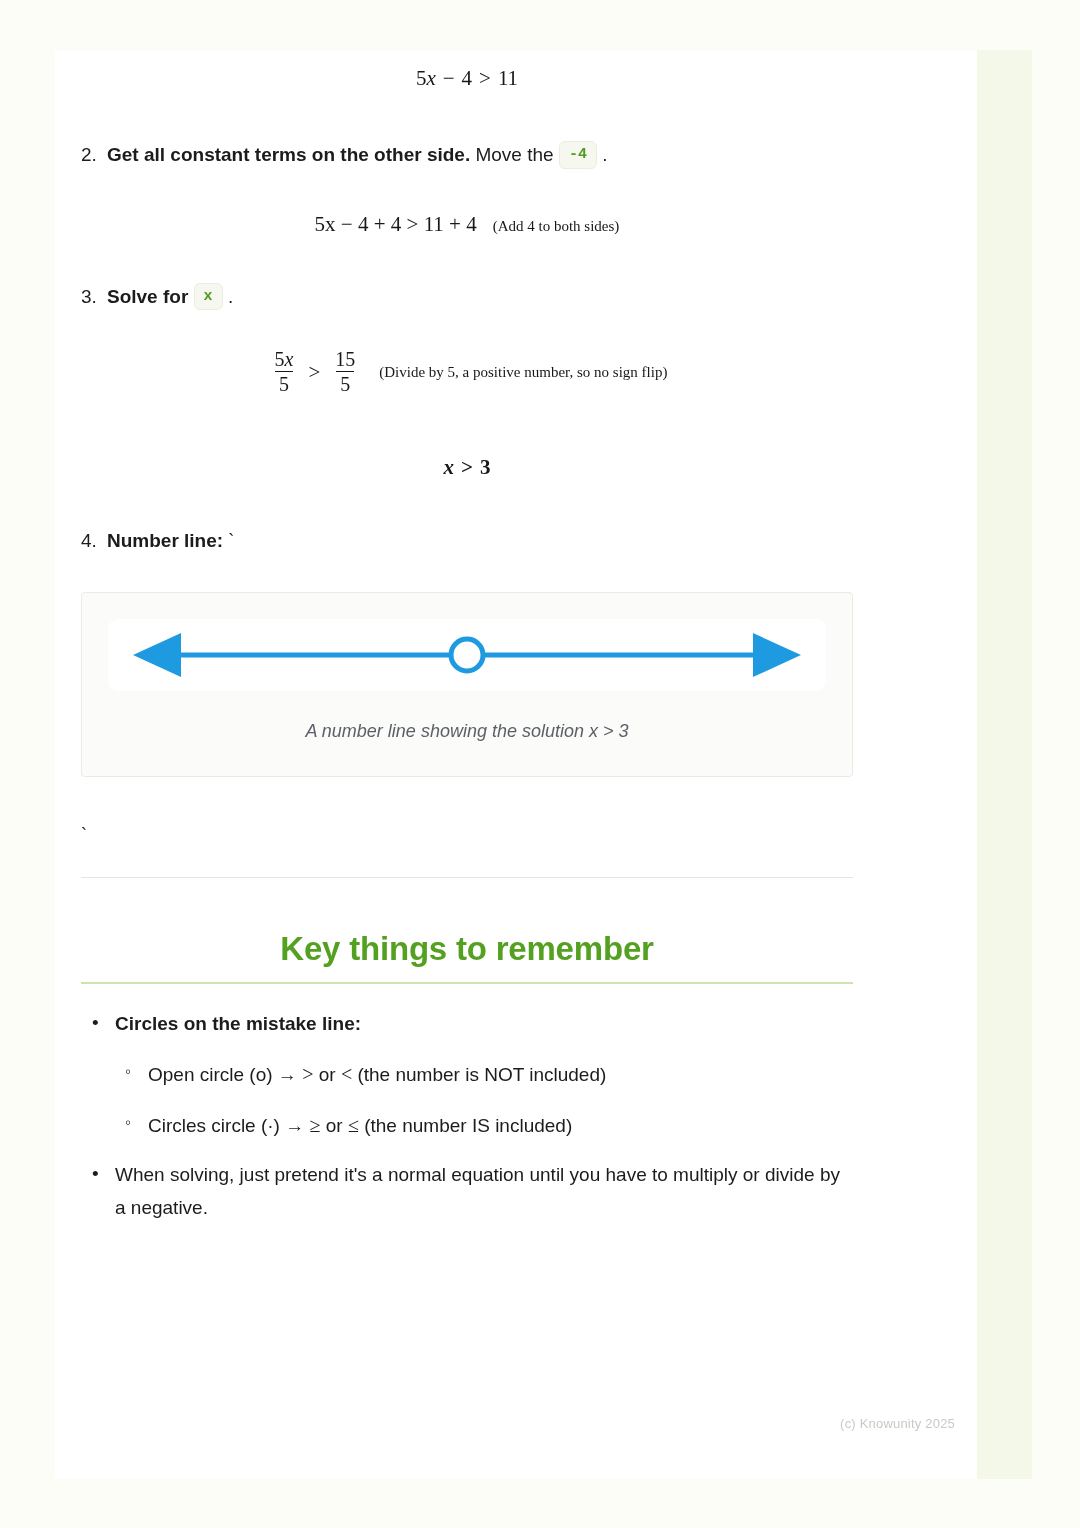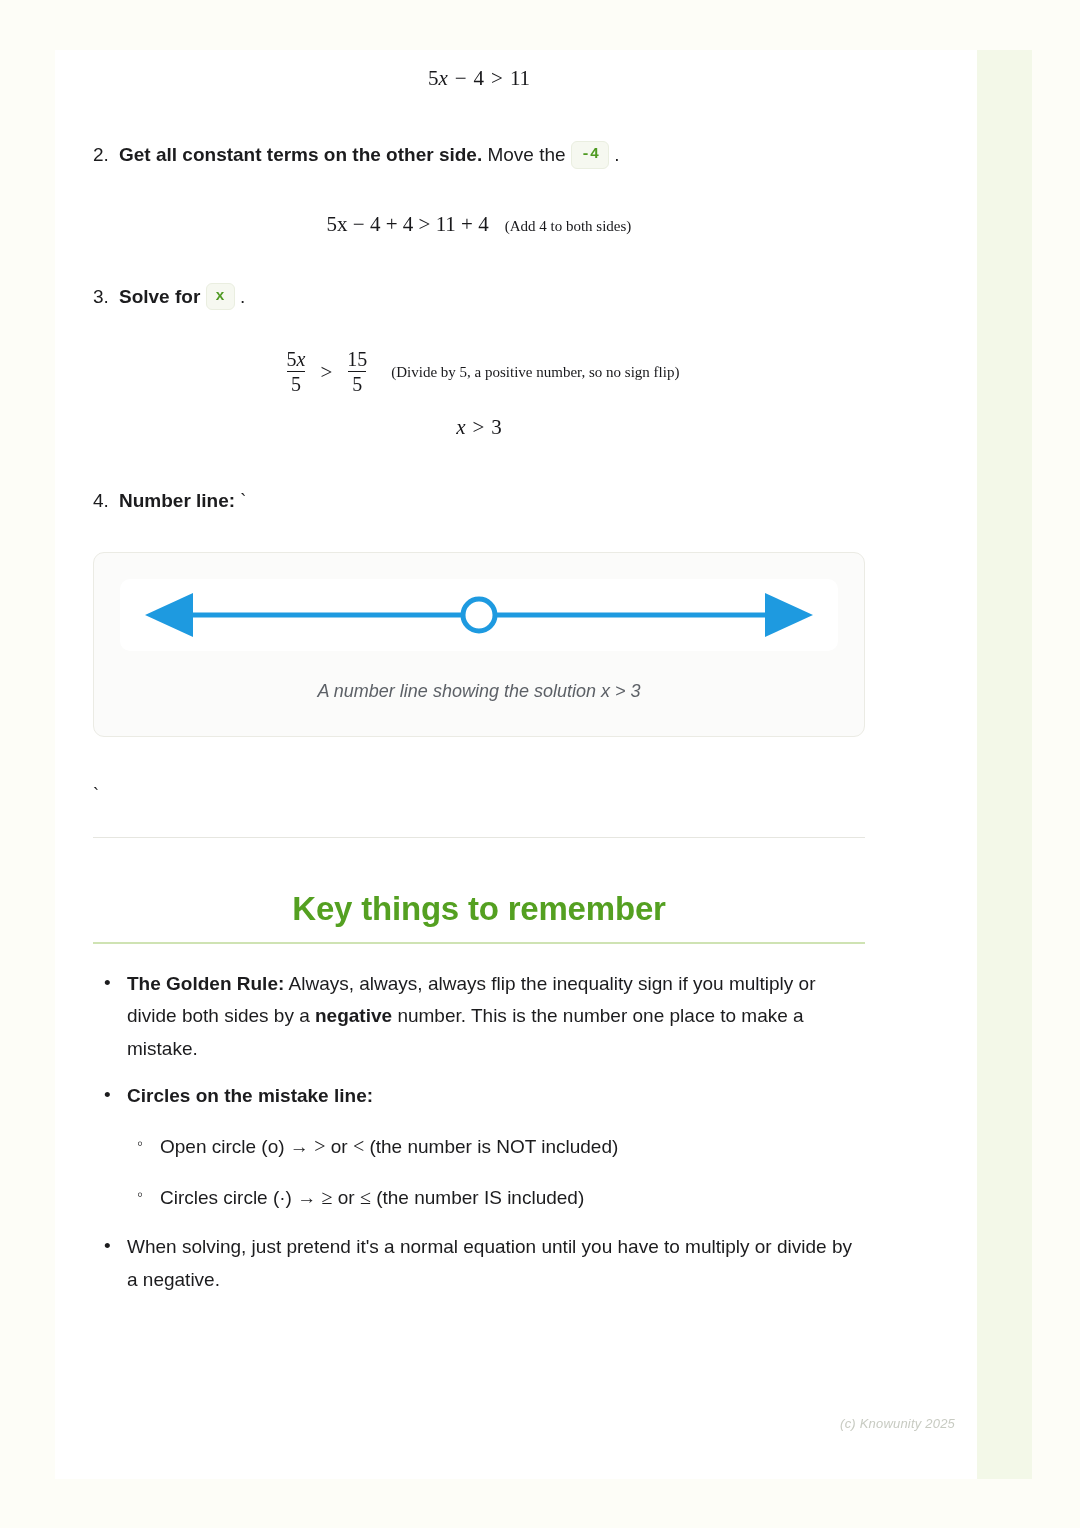--- a/index.html
+++ b/index.html
@@ -29,21 +29,21 @@
     position: absolute;
     top: 50px;
     left: 55px;
     width: 922px;
     height: 1429px;
     background: #ffffff;
   }
 
   .content {
     position: absolute;
-    left: 38px;
+    left: 26px;
     top: 0;
     width: 772px;
   }
 
   
   .math {
     font-family: "Liberation Serif", "DejaVu Serif", serif;
     color: #18181b;
     font-size: 21px;
     text-align: center;
@@ -103,21 +103,21 @@
     padding: 4px 9px;
     line-height: 1.15;
     vertical-align: middle;
     position: relative;
     top: -1px;
   }
 
   
   .figure-card {
     border: 1px solid #ebebe4;
-    border-radius: 11px;
+    border-radius: 4px;
     background: #fbfbfa;
     padding: 26px 26px 34px 26px;
   }
   .figure-inner {
     background: #ffffff;
     border-radius: 10px;
     padding: 8px 0;
     display: flex;
     justify-content: center;
   }
@@ -207,21 +207,20 @@
 
   
   .watermark {
     position: absolute;
     right: 22px;
     bottom: 48px;
     font-size: 13px;
     color: #c8cbc2;
     letter-spacing: 0.2px;
     white-space: nowrap;
-    font-style: italic;
   }
 </style>
 </head>
 <body>
 
 <div class="green-band"></div>
 
 <div class="doc-card">
   <div class="content">
 
@@ -262,21 +261,21 @@
         </span>
         <span class="op">&gt;</span>
         <span class="frac">
           <span class="num">15</span>
           <span class="den">5</span>
         </span>
         <span class="note">(Divide by 5, a positive number, so no sign flip)</span>
       </span>
     </div>
 
-    <div class="math" style="margin-top:20px;">
+    <div class="math" style="margin-top:60px;font-weight:bold;">
       <span class="var" style="font-style:italic">x</span><span class="op">&gt;</span><span>3</span>
     </div>
 
     <div class="step" style="margin-top:47px;">
       <span class="num-lbl">4.</span>
       <span class="body">
         <b>Number line:</b><span class="tick-mark"> `</span>
       </span>
     </div>
 
@@ -294,23 +293,20 @@
 
     <div class="tick-mark" style="margin-top:48px; height:20px;">`</div>
 
     <div class="rule" style="margin-top:32px;"></div>
 
     <h2 class="section-title" style="margin-top:52px;text-align:center;">Key things to remember</h2>
     <div class="title-underline"></div>
 
     <ul class="keylist" style="margin-top:24px;">
 
-      <li>
-        <b class="strong">The Golden Rule:</b><span> Always, always, always flip the inequality sign if you multiply or divide both sides by a </span><b class="strong">negative</b><span> number. This is the number one place to make a mistake.</span>
-      </li>
 
       <li>
         <b class="strong">Circles on the mistake line:</b>
         <ul class="sublist">
           <li>
             <span>Open circle (o) → </span><span class="mathsym">&gt;</span><span> or </span><span class="mathsym">&lt;</span><span> (the number is NOT included)</span>
           </li>
           <li>
             <span>Circles circle (·) → </span><span class="mathsym">≥</span><span> or </span><span class="mathsym">≤</span><span> (the number IS included)</span>
           </li>

